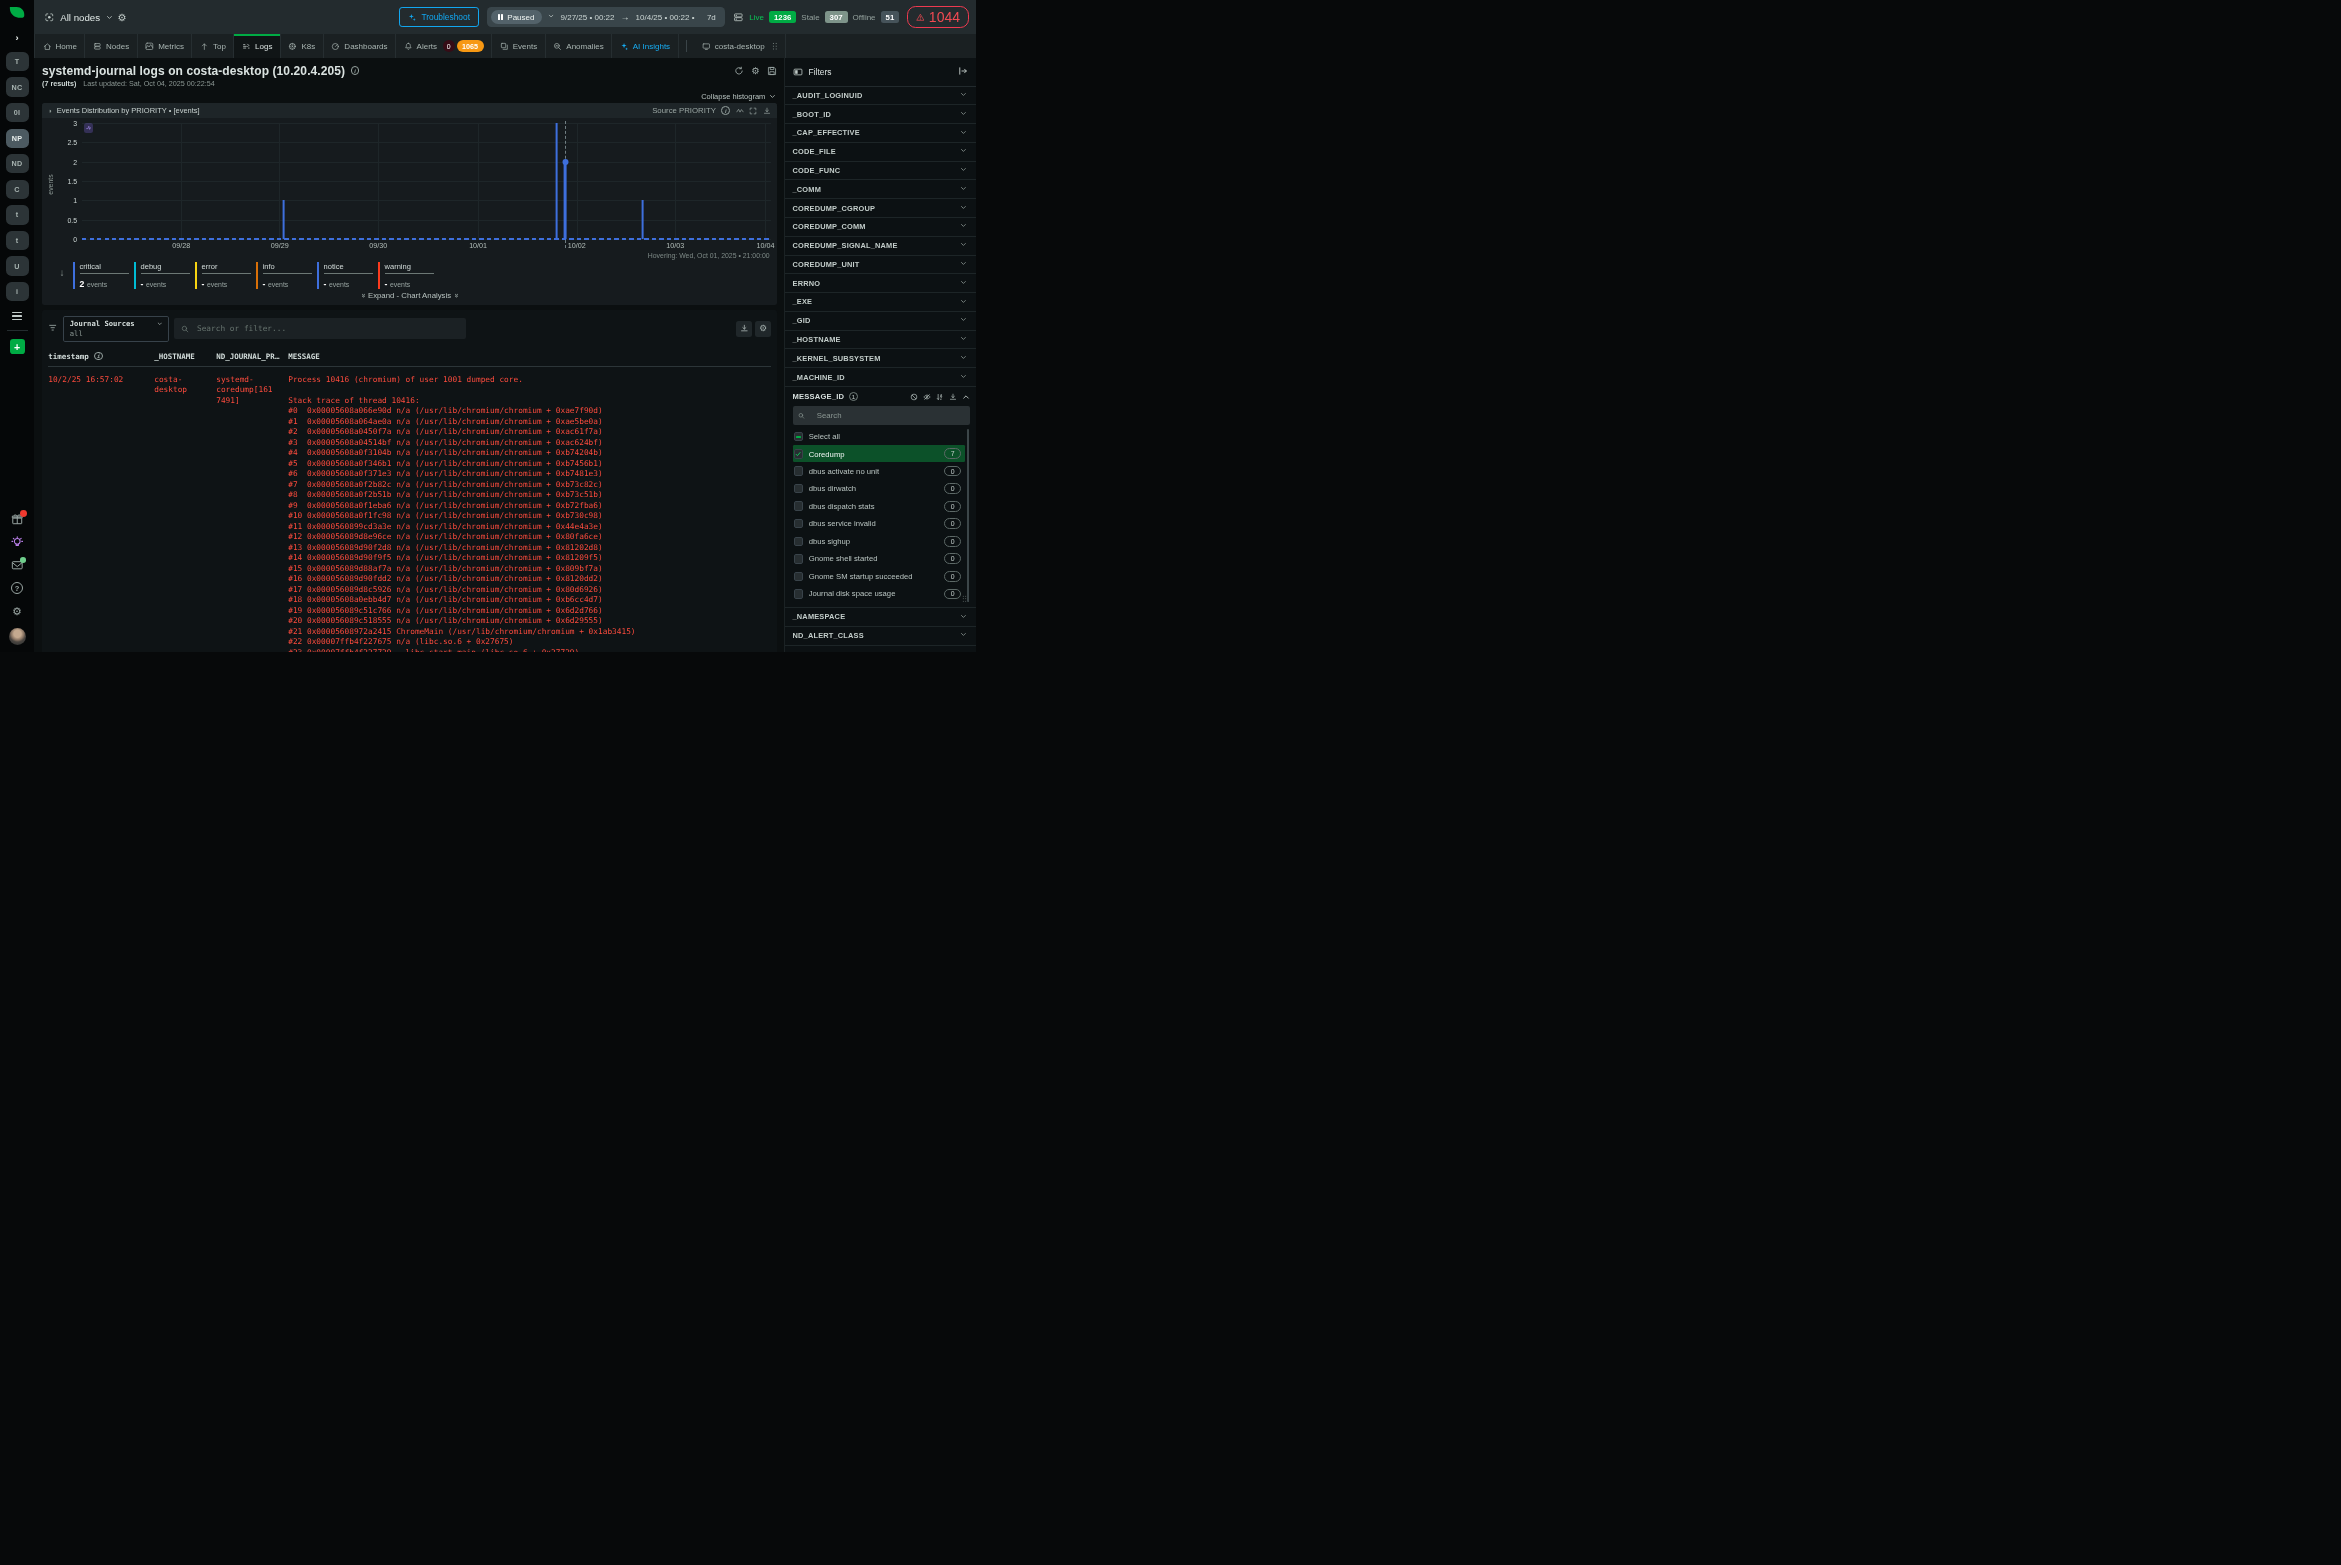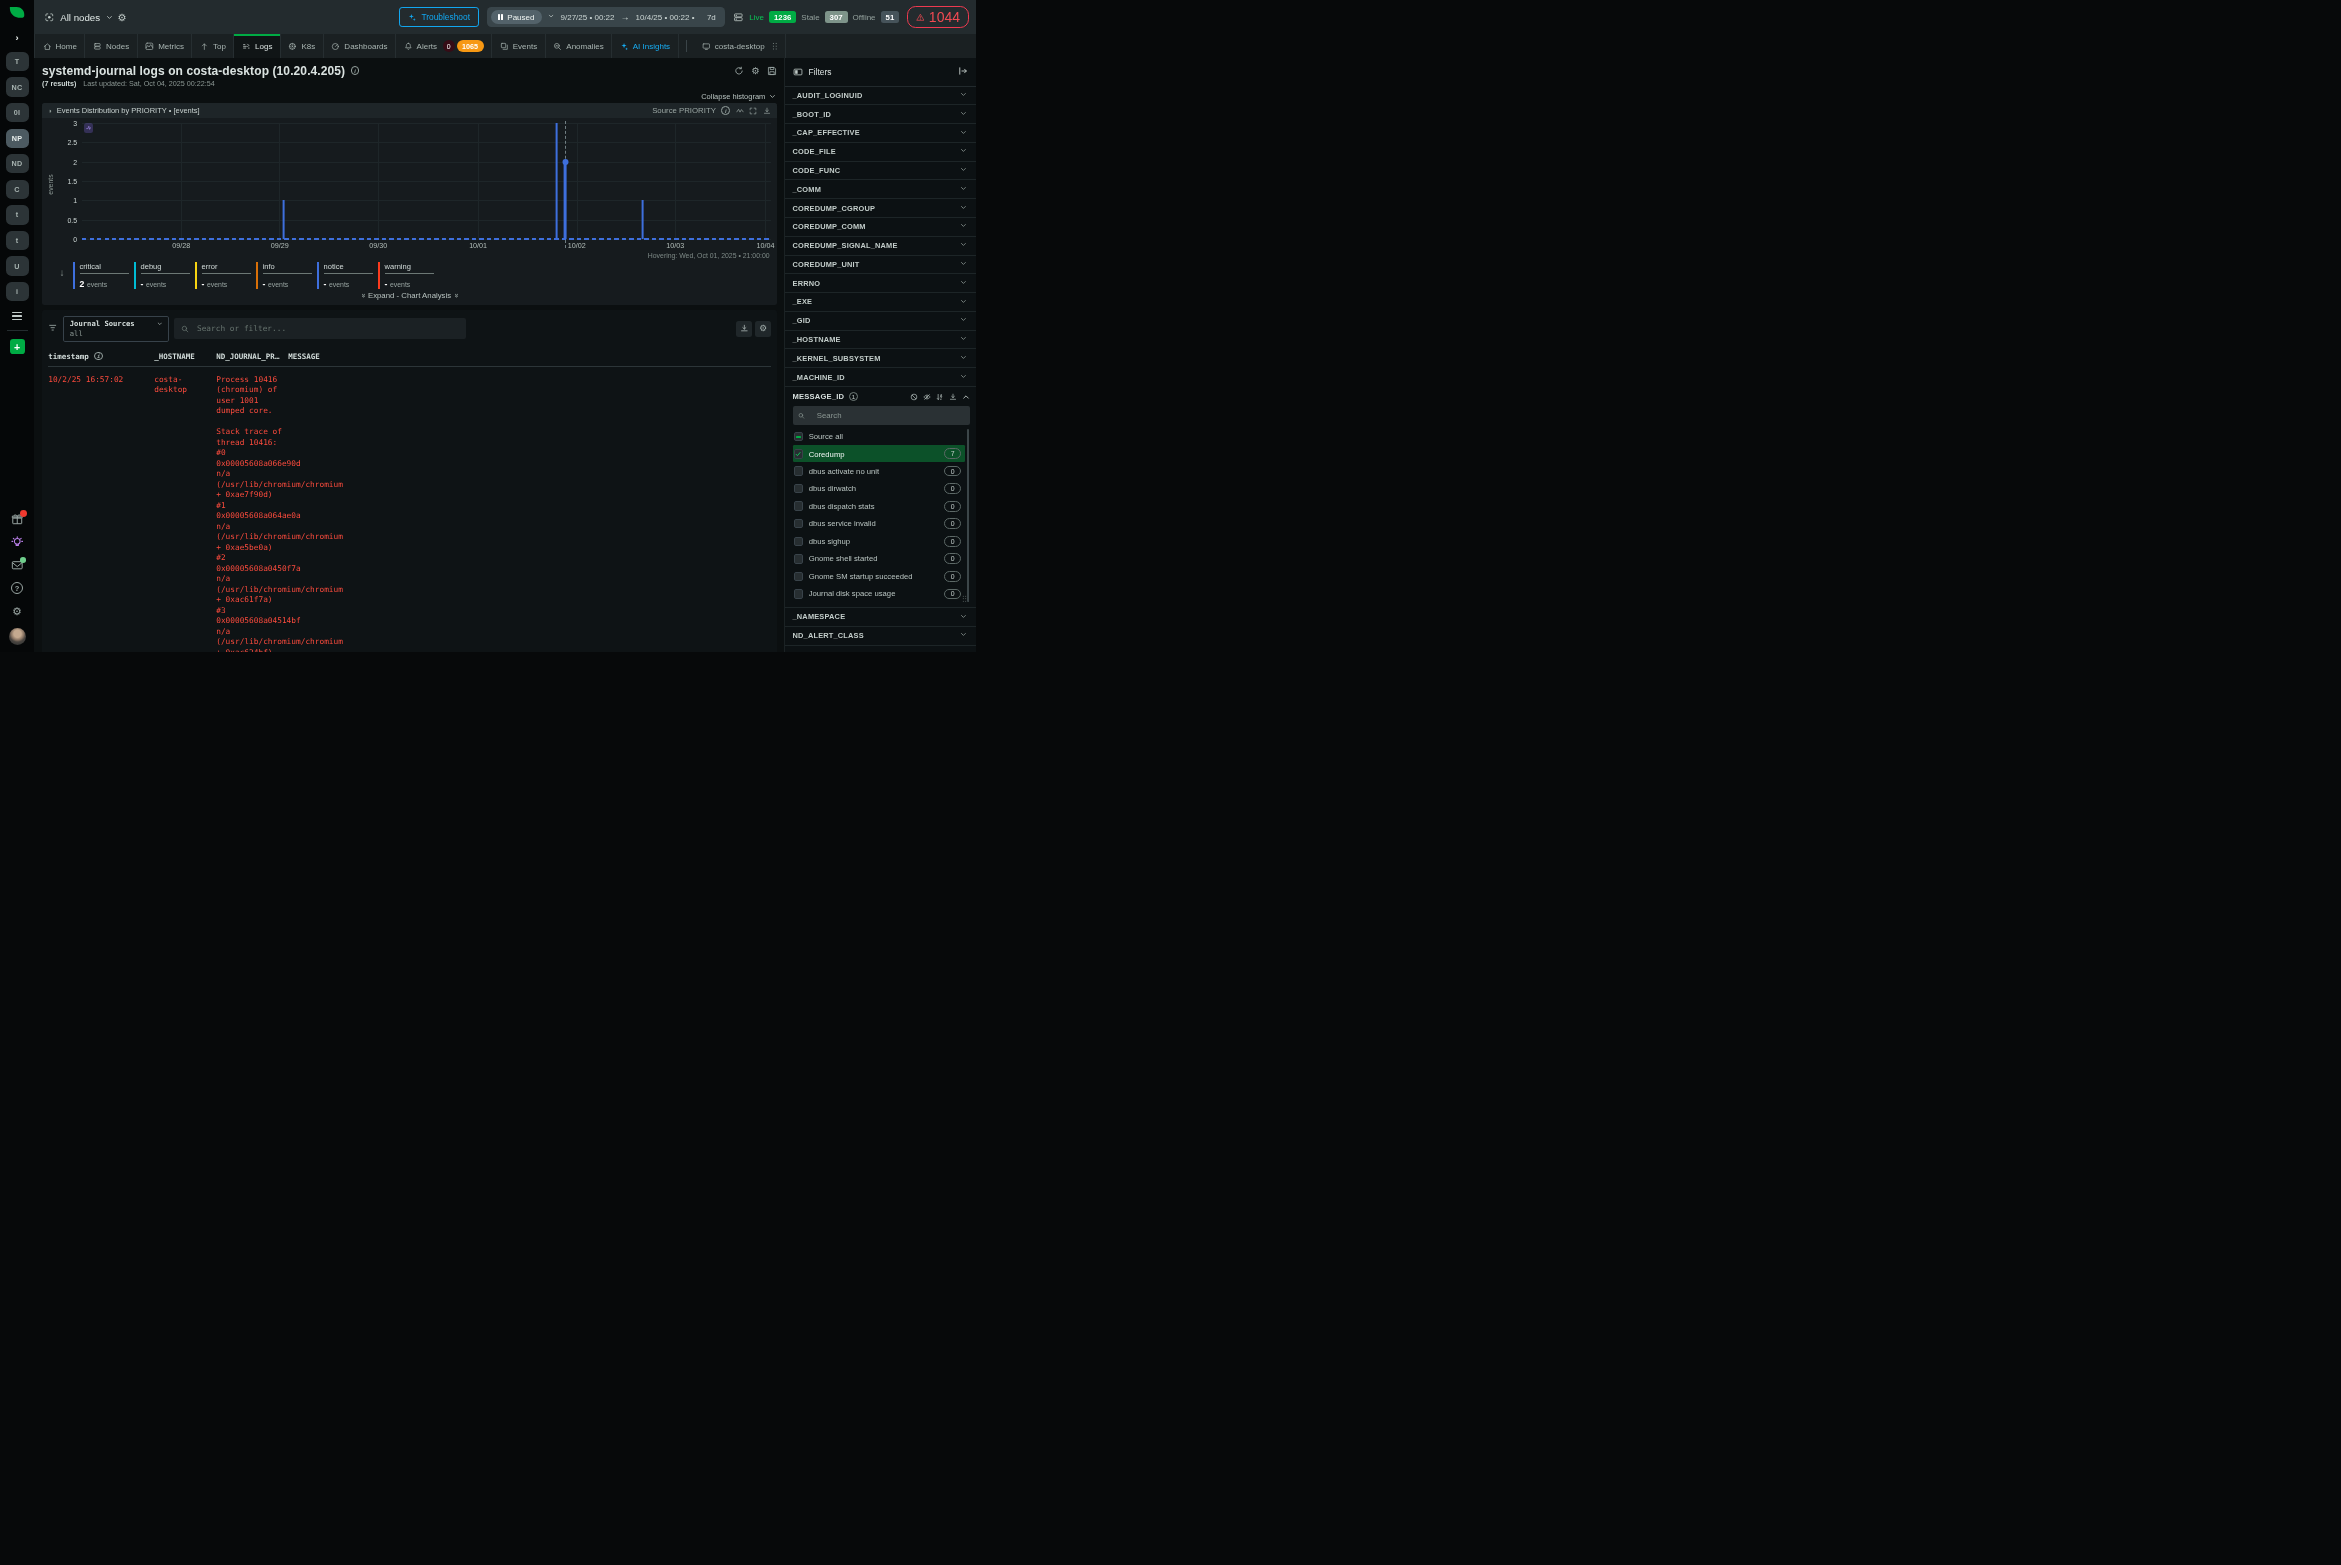--- a/index.html
+++ b/index.html
@@ -591,20 +591,21 @@
                 <span>timestamp</span>
                 <span class="i-circle">i</span>
               </span>
               <span class="th">_HOSTNAME</span>
               <span class="th">ND_JOURNAL_PR…</span>
               <span class="th">MESSAGE</span>
             </div>
             <div class="trow">
               <span class="td-ts">10/2/25 16:57:02</span>
               <span class="td-host">costa-desktop</span>
+              <span class="td-proc">systemd-coredump[1617491]</span>
               <span class="td-msg">Process 10416 (chromium) of user 1001 dumped core.
 
 Stack trace of thread 10416:
 #0  0x00005608a066e90d n/a (/usr/lib/chromium/chromium + 0xae7f90d)
 #1  0x00005608a064ae0a n/a (/usr/lib/chromium/chromium + 0xae5be0a)
 #2  0x00005608a0450f7a n/a (/usr/lib/chromium/chromium + 0xac61f7a)
 #3  0x00005608a04514bf n/a (/usr/lib/chromium/chromium + 0xac624bf)
 #4  0x00005608a0f3104b n/a (/usr/lib/chromium/chromium + 0xb74204b)
 #5  0x00005608a0f346b1 n/a (/usr/lib/chromium/chromium + 0xb7456b1)
 #6  0x00005608a0f371e3 n/a (/usr/lib/chromium/chromium + 0xb7481e3)
@@ -778,21 +779,21 @@
                   <circle cx="6" cy="6" r="3.8"></circle>
                   <path d="M9 9l3 3"></path>
                 </svg>
               <input type="text" placeholder="Search" style="">
             </div>
             <div class="mid-list">
               <div class="opt select-all">
                 <span class="cbx">
                     <span class="dash"></span>
                   </span>
-                <span>Source all</span>
+                <span>Select all</span>
               </div>
               <div>
                   <div class="opt checked">
                     <span class="cbx">
                       <svg viewBox="0 0 14 14" fill="none" stroke="currentColor" stroke-width="2.2" stroke-linecap="round" stroke-linejoin="round">
                         <path d="M2.5 7.5 5.5 10.5 11.5 3.5"></path>
                       </svg>
                     </span>
                     <span>Coredump</span>
                     <span class="pill">7</span>

